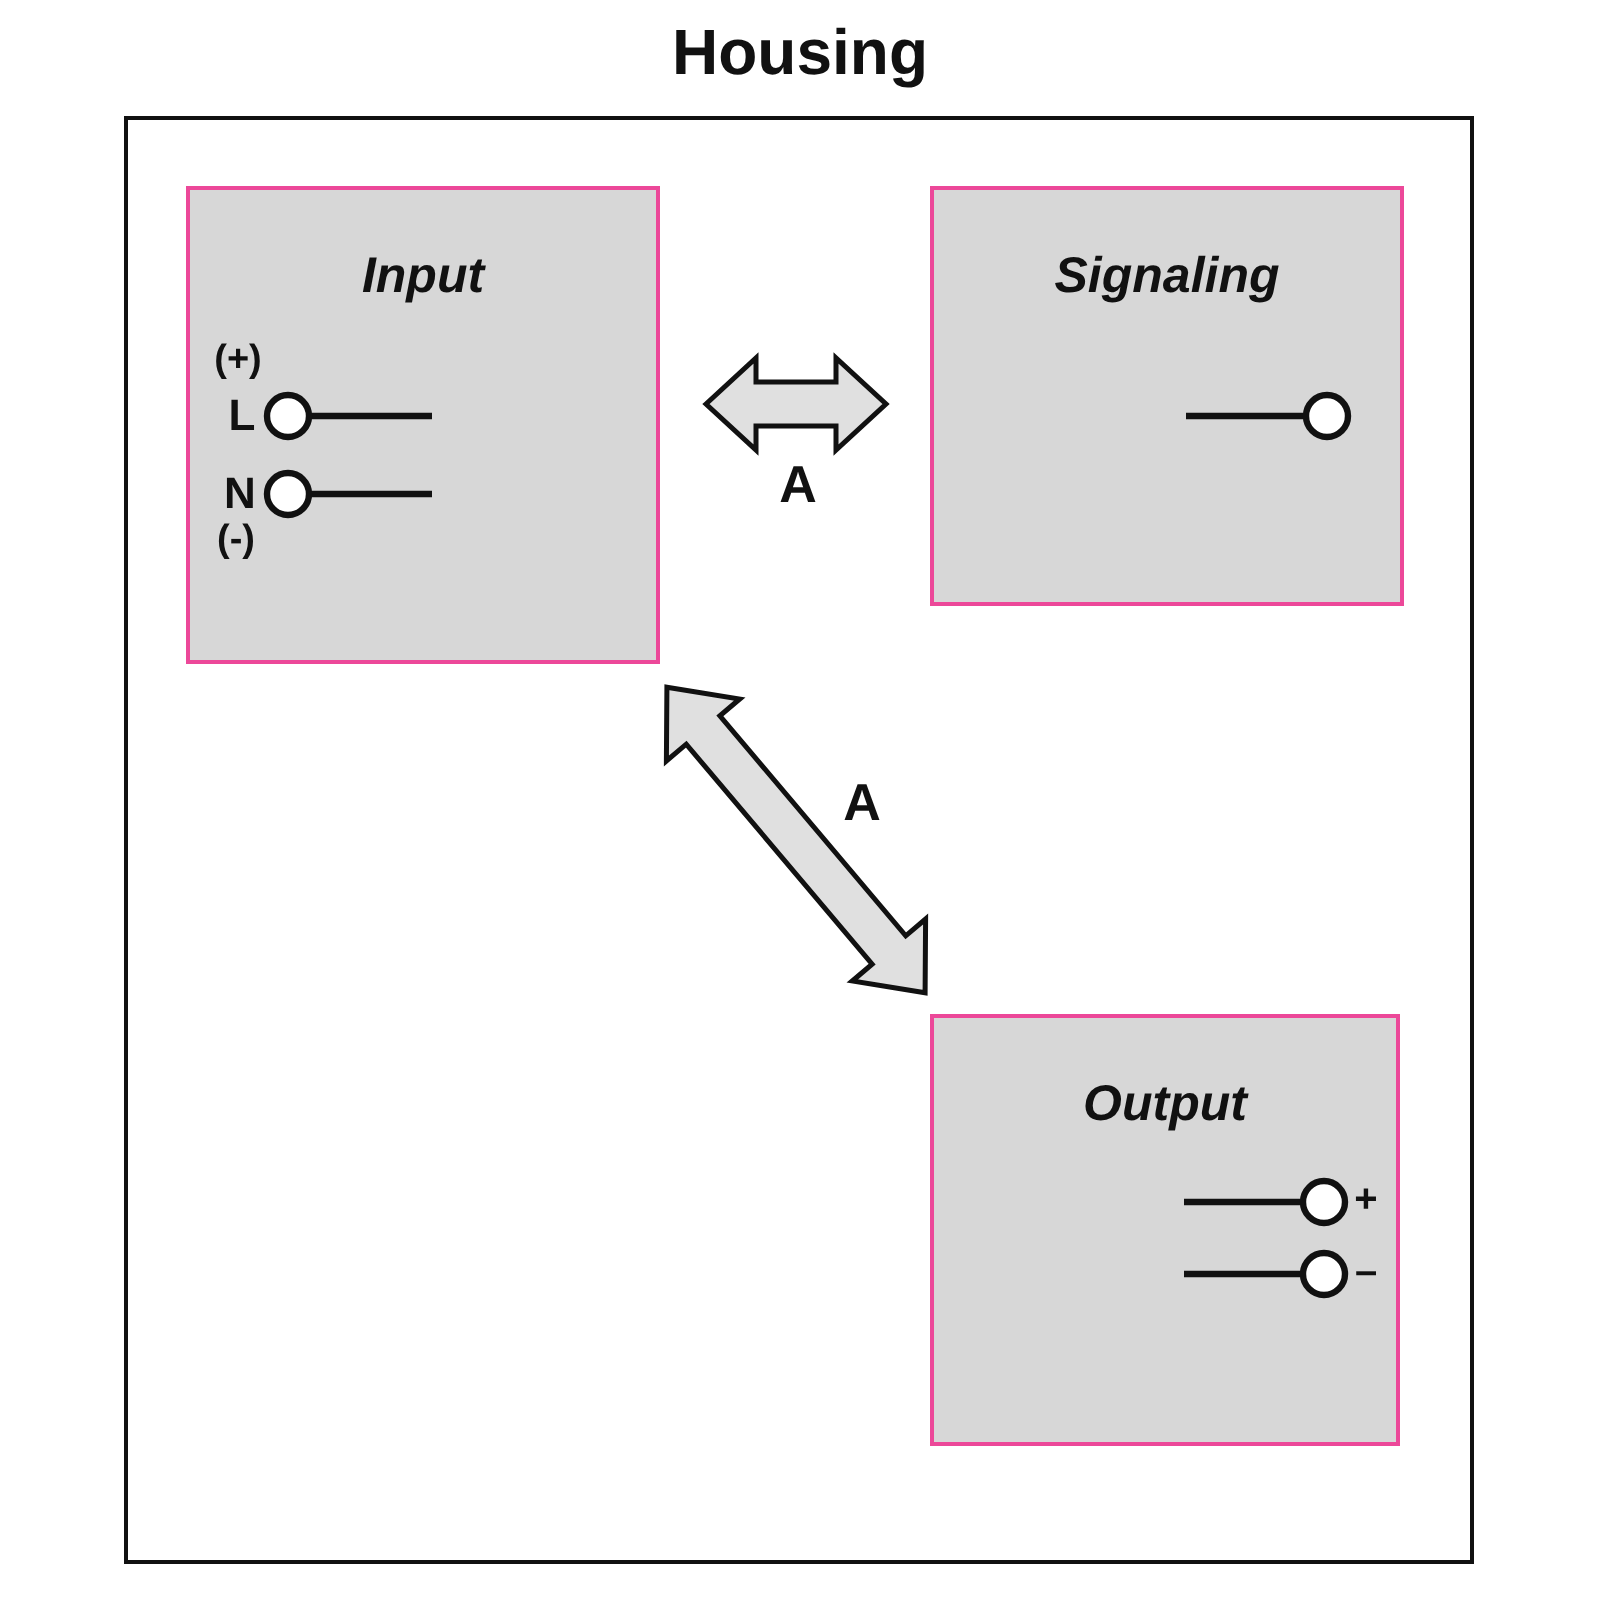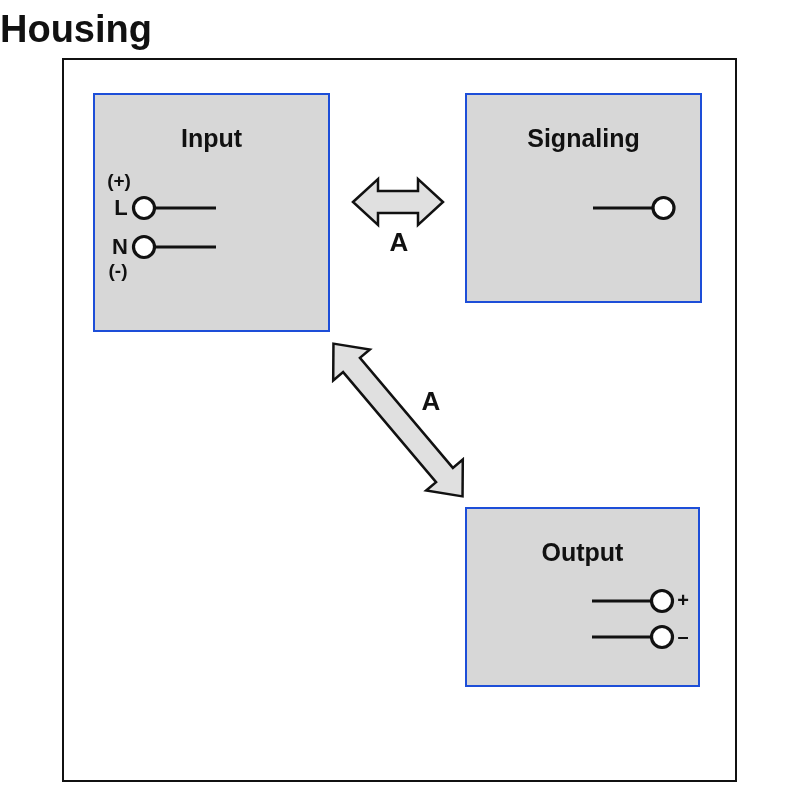--- a/index.html
+++ b/index.html
@@ -19,43 +19,44 @@
     width: 800px;
     height: 800px;
     background: var(--bg);
     overflow: hidden;
   }
   .diagram-title {
     position: absolute;
     left: 0;
     top: 10px;
     width: 800px;
-    text-align: left;
-    font-size: 38px;
+    text-align: center;
+    font-size: 32px;
     font-weight: bold;
     color: var(--line-color);
     line-height: 1.05;
   }
   .outer-box {
     position: absolute;
     left: 62px;
     top: 58px;
     width: 675px;
     height: 724px;
     border: 2px solid var(--line-color);
     background: var(--bg);
   }
   .module {
     position: absolute;
-    border: 2px solid #1d4ed8;
+    border: 2px solid #ec4899;
     background: var(--module-fill);
+    font-style: italic;
   }
   .module-input    { left: 93px;  top: 93px;  width: 237px; height: 239px; }
   .module-signaling{ left: 465px; top: 93px;  width: 237px; height: 210px; }
-  .module-output   { left: 465px; top: 507px; width: 235px; height: 180px; }
+  .module-output   { left: 465px; top: 507px; width: 235px; height: 216px; }
   .module-title {
     margin-top: 30px;
     text-align: center;
     font-size: 25px;
     font-weight: bold;
     color: var(--line-color);
     line-height: 1.1;
   }
   .overlay {
     position: absolute;

